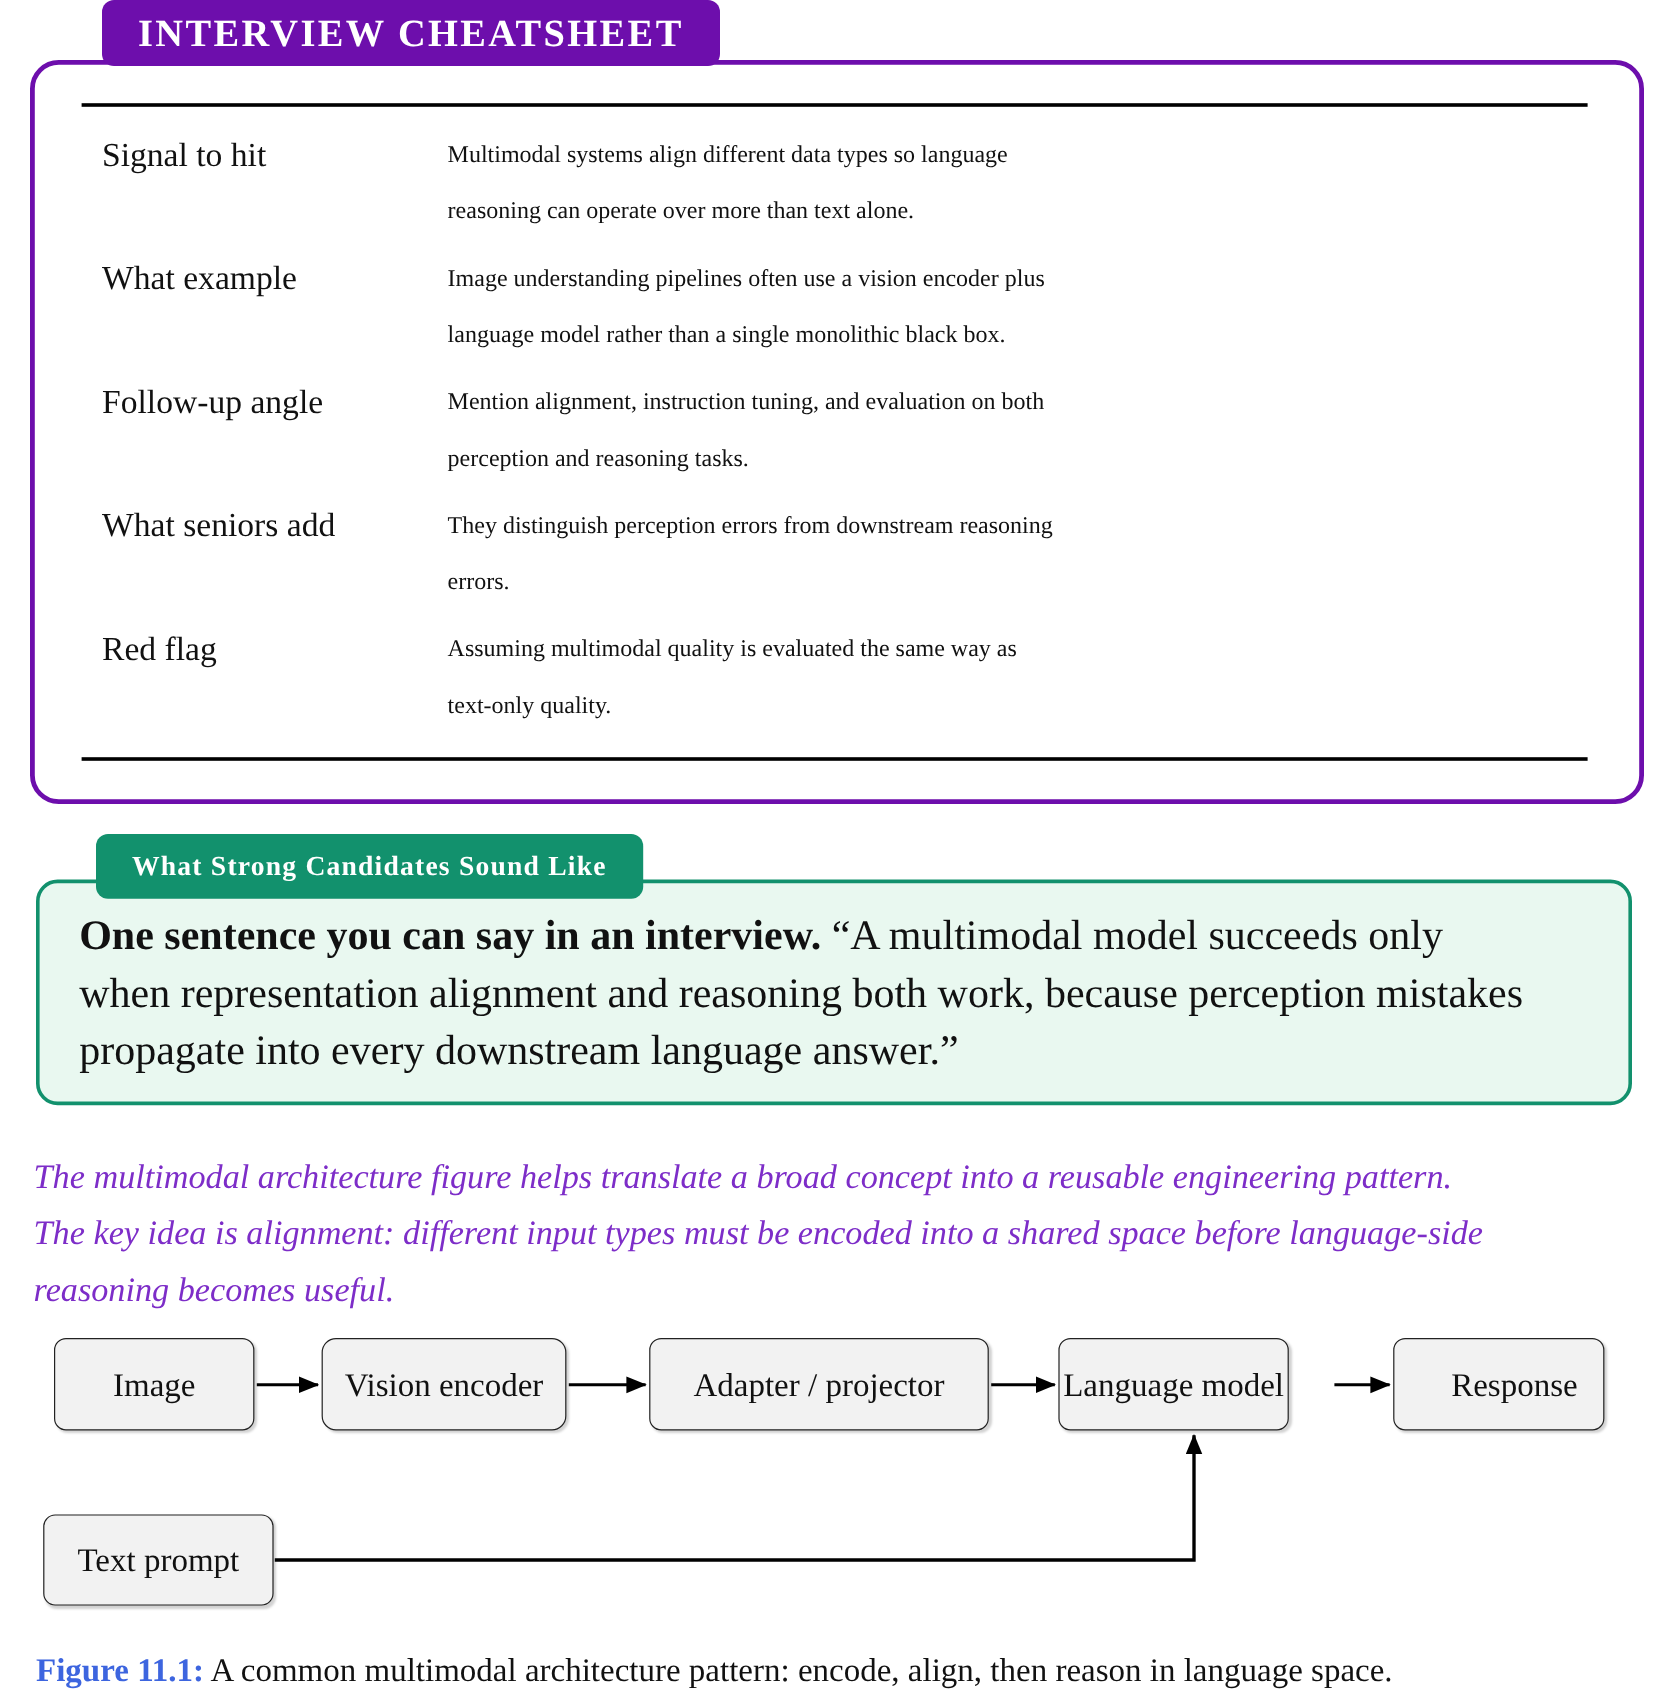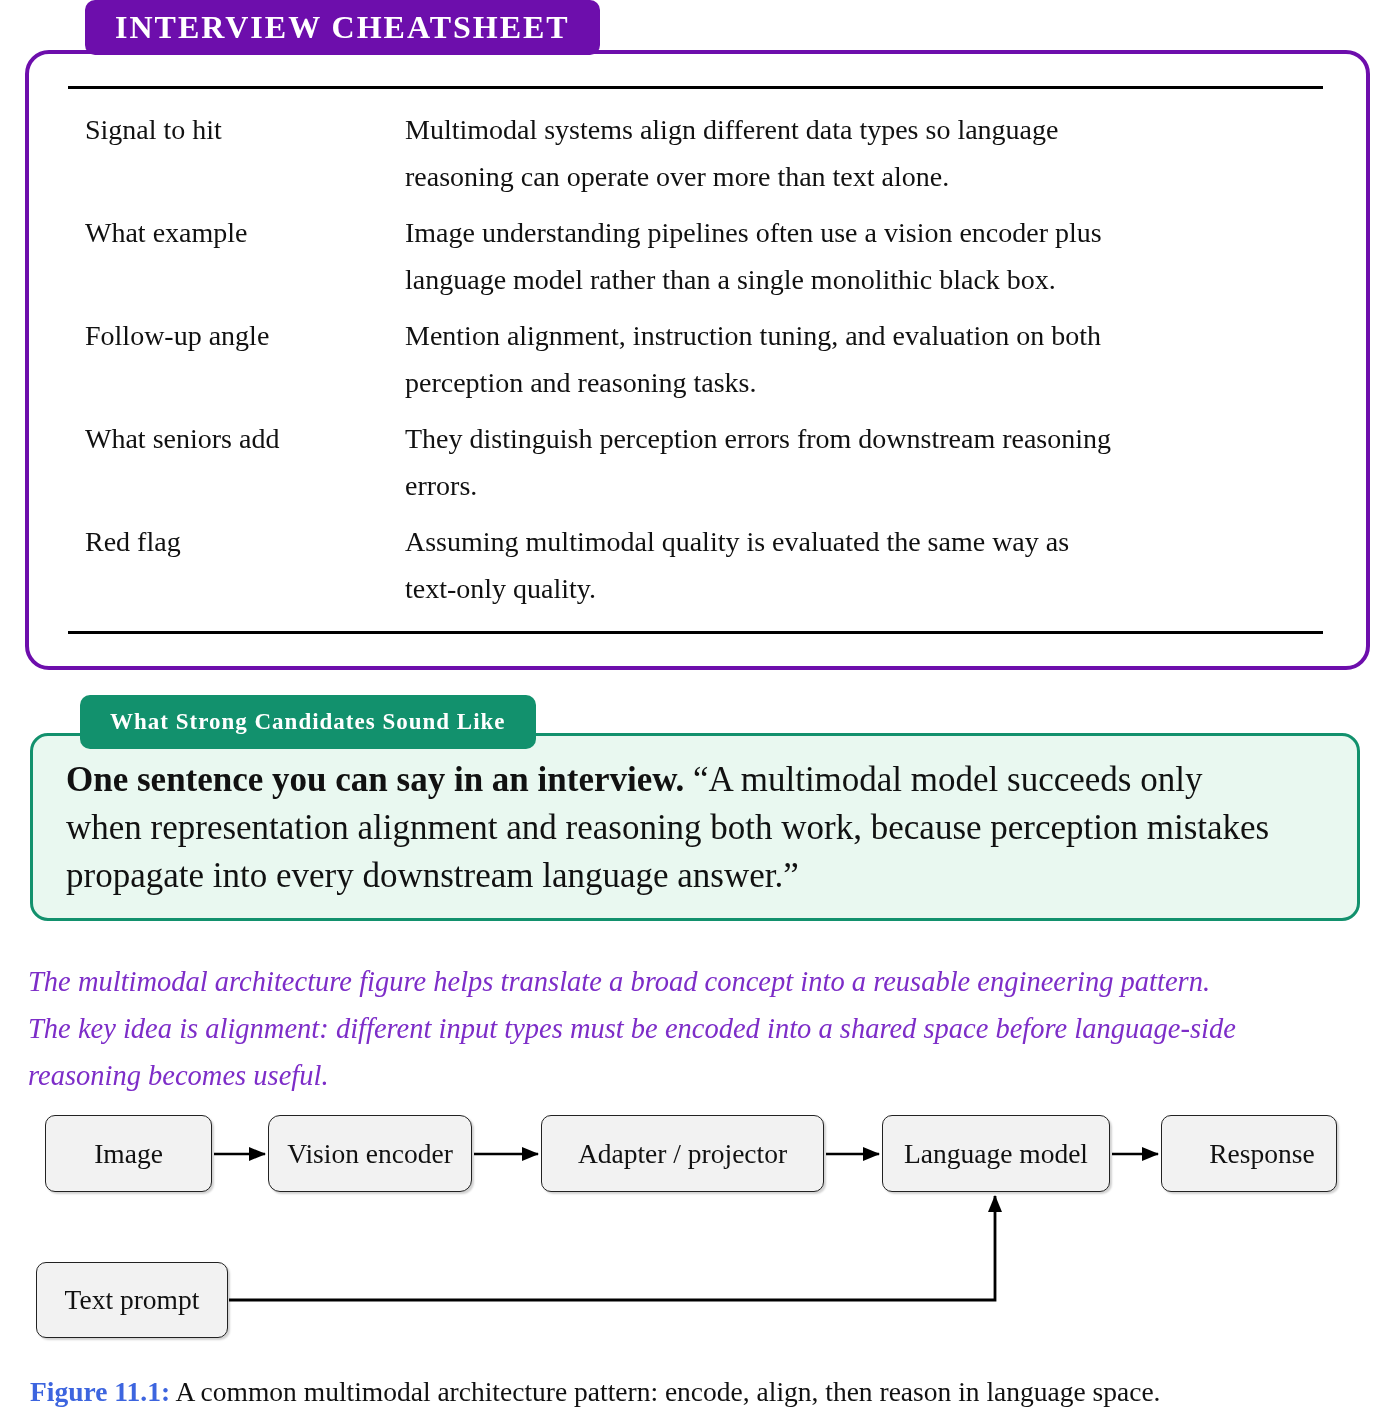--- a/index.html
+++ b/index.html
@@ -17,28 +17,28 @@
   .cheat-badge {
     position:absolute; left:85px; top:0; height:55px; line-height:55px;
     background:#6D0EAC; color:#fff; border-radius:10px; padding:0 30px;
     font-size:32px; font-weight:bold; letter-spacing:2px; z-index:3;
   }
   .cheat-table {
     position:absolute; left:68px; top:86px; width:1255px;
     border-top:3px solid #000; border-bottom:3px solid #000;
     padding:17px 0 19px 0; z-index:2; background:transparent;
   }
-  .cheat-row { display:flex; margin-bottom:9px;gap:32px; }
+  .cheat-row { display:flex; margin-bottom:9px; }
   .cheat-row:last-child { margin-bottom:0; }
   .cheat-label {
     flex:0 0 305px; padding-left:17px; box-sizing:border-box;
     font-size:28px; line-height:47px;
   }
   .cheat-value {
-    flex:1; padding-right:30px; font-size:28px; line-height:47px;
+    flex:1; padding-right:30px; font-size:20px; line-height:47px;
     white-space:pre-line;
   }
 
   
   .quote-box {
     position:absolute; left:30px; top:733px; width:1330px; height:188px;
     background:#E9F8F0; border:3.5px solid #12916D; border-radius:18px;
     box-sizing:border-box;
   }
   .quote-badge {
@@ -63,21 +63,21 @@
   
   .node {
     position:absolute; background:#F2F2F2; border:1.5px solid #222;
     border-radius:10px; display:flex; align-items:center; justify-content:center;
     font-size:27.5px; box-sizing:border-box;
     box-shadow:2px 2px 2px rgba(0,0,0,0.18);
   }
   #node-image       { left:45px;  top:1115px; width:167px; height:77px; }
   #node-vision      { left:268px; top:1115px; width:204px; height:77px;border-radius:12px; }
   #node-adapter     { left:541px; top:1115px; width:283px; height:77px; }
-  #node-language    { left:882px; top:1115px; width:228px; height:77px; }
+  #node-language    { left:882px; top:1115px; width:192px; height:77px; }
   #node-response    { left:1161px;top:1115px; width:176px; height:77px;padding-left:26px; }
   #node-textprompt  { left:36px;  top:1262px; width:192px; height:76px; }
   #arrows-svg { position:absolute; left:0; top:1090px; z-index:1; }
 
   
   .caption {
     position:absolute; left:30px; top:1372px; width:1350px;
     font-size:27.5px; line-height:40px;
   }
   .caption-label { font-weight:bold; color:#3D65DF; }

